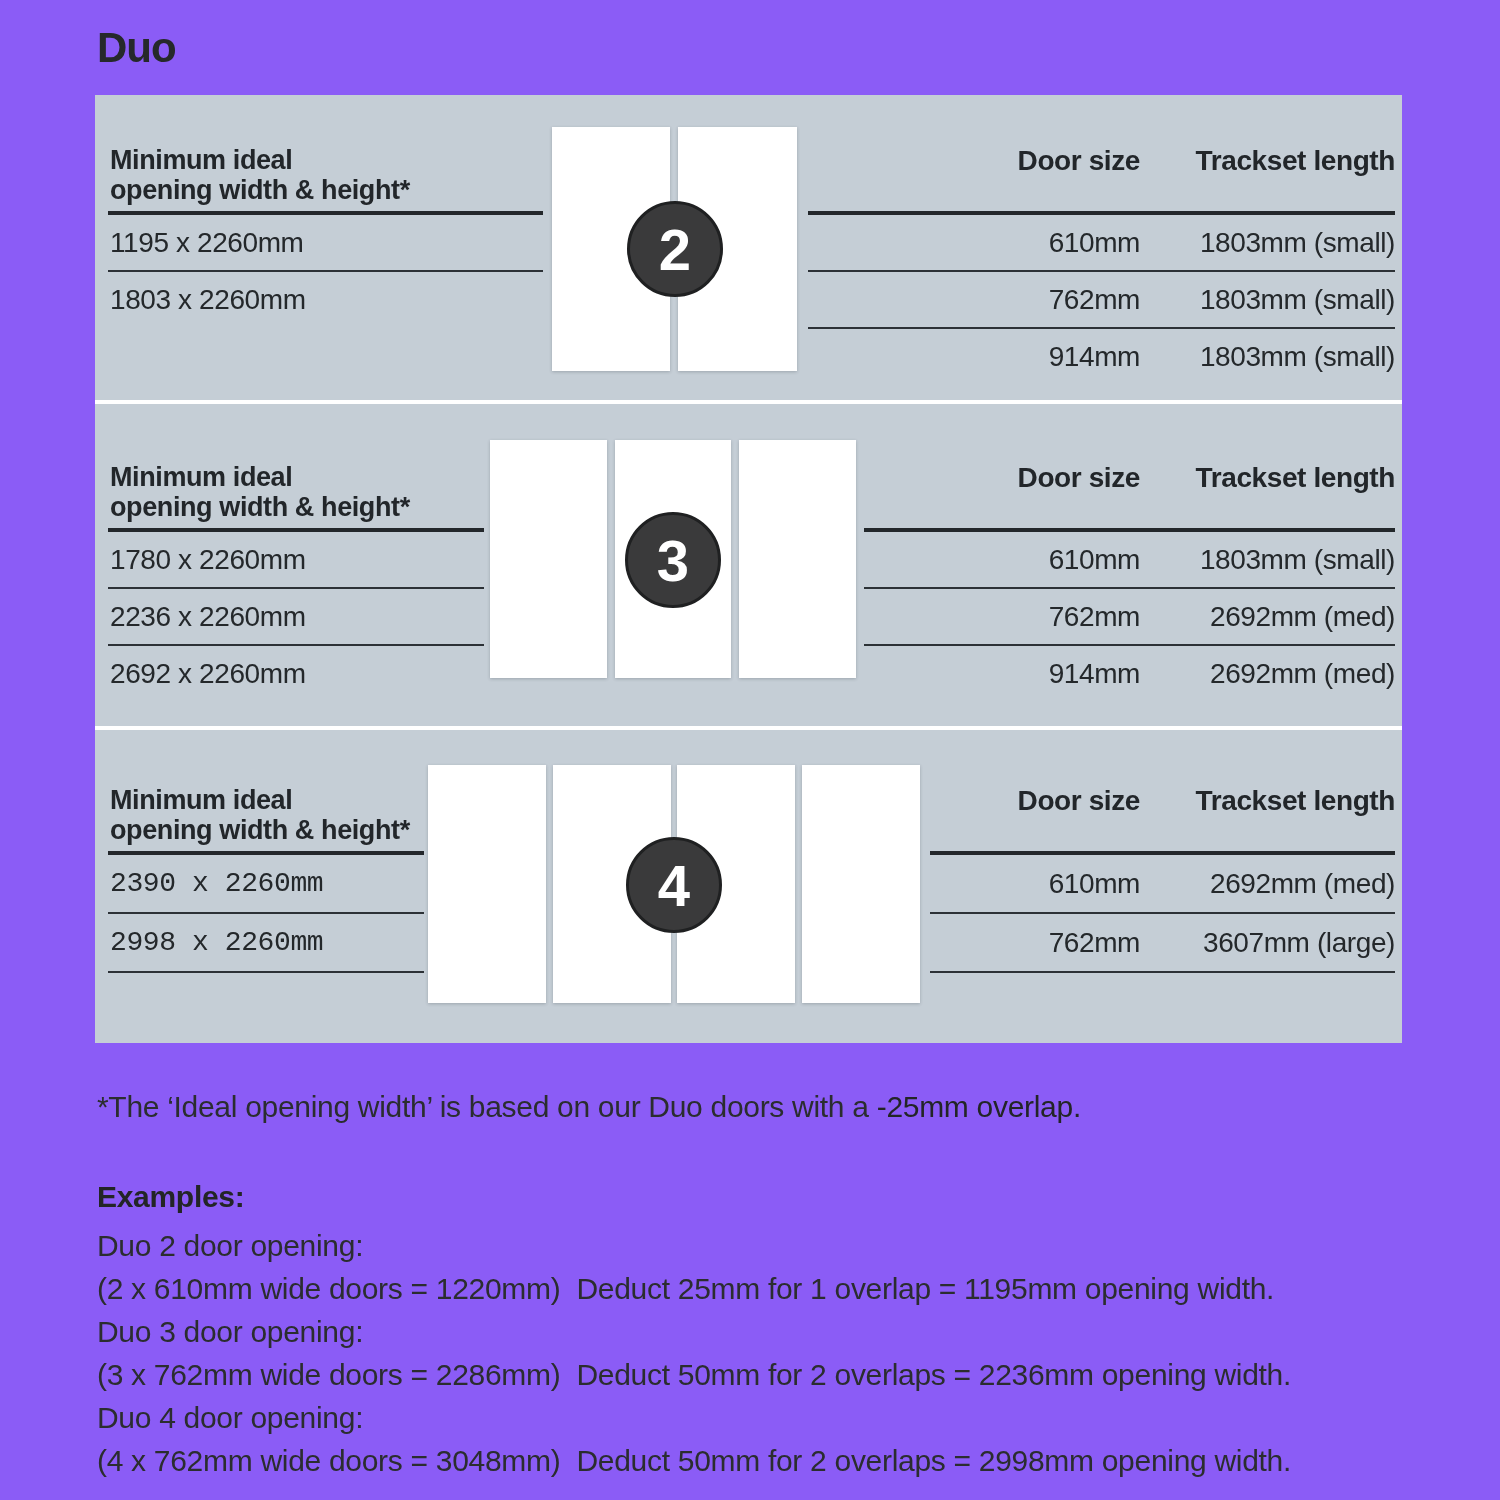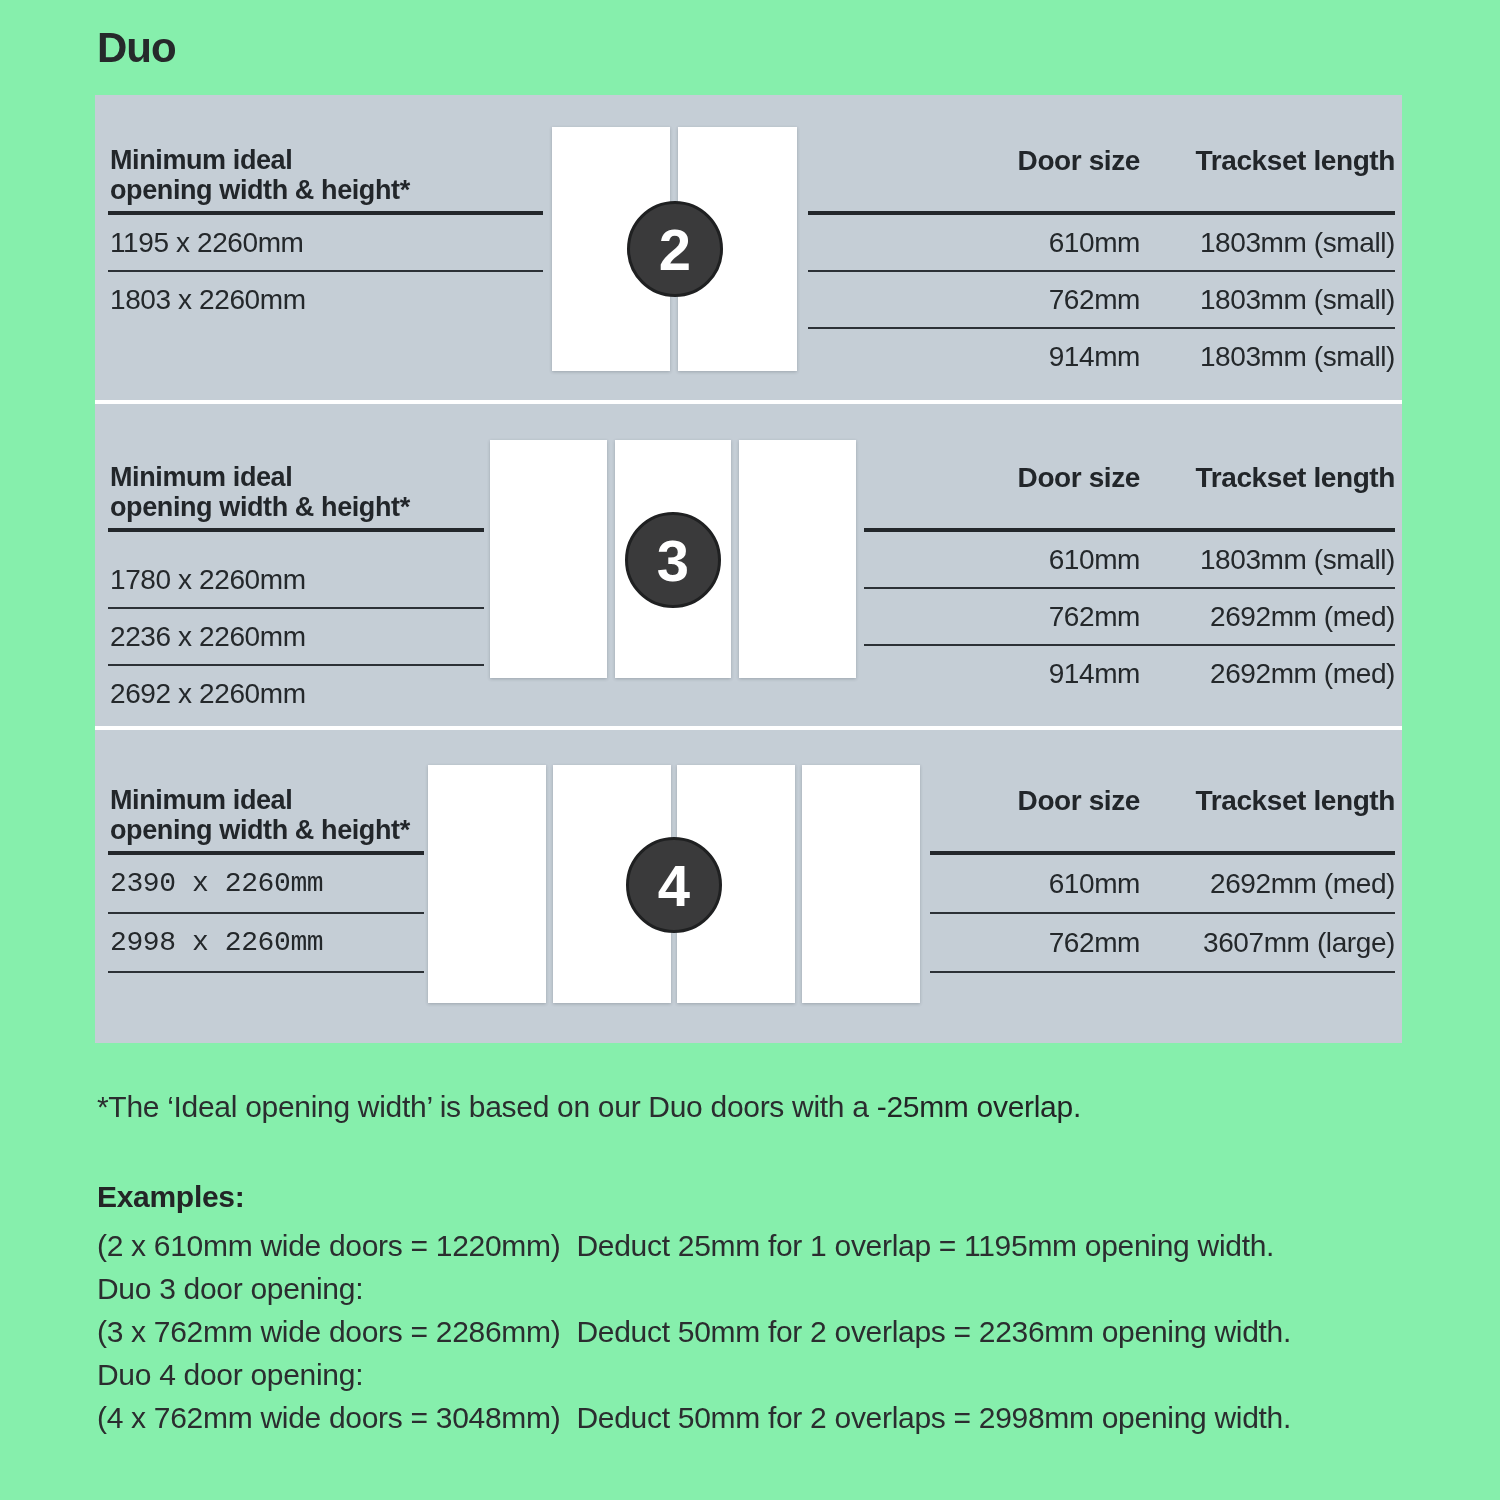--- a/index.html
+++ b/index.html
@@ -1,17 +1,17 @@
 <!DOCTYPE html>
 <html><head>
 <meta charset="utf-8">
 <style>
   html,body{margin:0;padding:0;background:#fff;}
   .canvas{
-    position:relative;width:1500px;height:1500px;background:#86efac;overflow:hidden;
+    position:relative;width:1500px;height:1500px;background:#8b5cf6;overflow:hidden;
     font-family:"Liberation Sans", sans-serif;color:#25292c;
   }
   .title{
     position:absolute;left:97px;top:24px;margin:0;
     font-size:42px;font-weight:bold;letter-spacing:-1px;color:#26292b;
   }
   .panel{
     position:absolute;left:95px;top:95px;width:1307px;height:948px;
     background:#c5ced6;
   }
@@ -55,21 +55,21 @@
   #s1-rrows{left:713px;top:120px;width:587px;}
   #s1-rrows .rowline{height:55px;}
   #s1-rrows .c1{width:332px;} #s1-rrows .c2{width:255px;}
   #s1-d1{left:457px;top:32px;width:118px;height:244px;}
   #s1-d2{left:583px;top:32px;width:119px;height:244px;}
   #s1-badge{left:532px;top:106px;}
 
   
   #s2-lhdr{left:15px;top:367px;}
   #s2-lrule{left:13px;top:433px;width:376px;}
-  #s2-lrows{left:13px;top:437px;width:376px;margin-top:20px;}
+  #s2-lrows{left:13px;top:437px;width:376px;}
   #s2-lrows .rowline{height:55px;}
   #s2-rhead{left:769px;top:367px;width:531px;}
   #s2-rhead .c1{width:276px;} #s2-rhead .c2{width:255px;}
   #s2-rrule{left:769px;top:433px;width:531px;}
   #s2-rrows{left:769px;top:437px;width:531px;}
   #s2-rrows .rowline{height:55px;}
   #s2-rrows .c1{width:276px;} #s2-rrows .c2{width:255px;}
   #s2-d1{left:395px;top:345px;width:117px;height:238px;}
   #s2-d2{left:520px;top:345px;width:116px;height:238px;}
   #s2-d3{left:644px;top:345px;width:117px;height:238px;}
@@ -222,20 +222,21 @@
     <div class="door" id="s3-d4"></div>
     <div class="badge" id="s3-badge">4</div>
 
   </div>
 
   <div class="footnote"><span>*The ‘Ideal opening width’ is based on our Duo doors with a </span><b>-25mm overlap.</b></div>
 
   <div class="examples-heading">Examples:</div>
 
   <div class="examples">
+    <div class="line">Duo 2 door opening:</div>
     <div class="line">(2 x 610mm wide doors = 1220mm)  Deduct 25mm for 1 overlap = 1195mm opening width.</div>
     <div class="line">Duo 3 door opening:</div>
     <div class="line">(3 x 762mm wide doors = 2286mm)  Deduct 50mm for 2 overlaps = 2236mm opening width.</div>
     <div class="line">Duo 4 door opening:</div>
     <div class="line">(4 x 762mm wide doors = 3048mm)  Deduct 50mm for 2 overlaps = 2998mm opening width.</div>
   </div>
 
 </div>
 
 </body></html>

